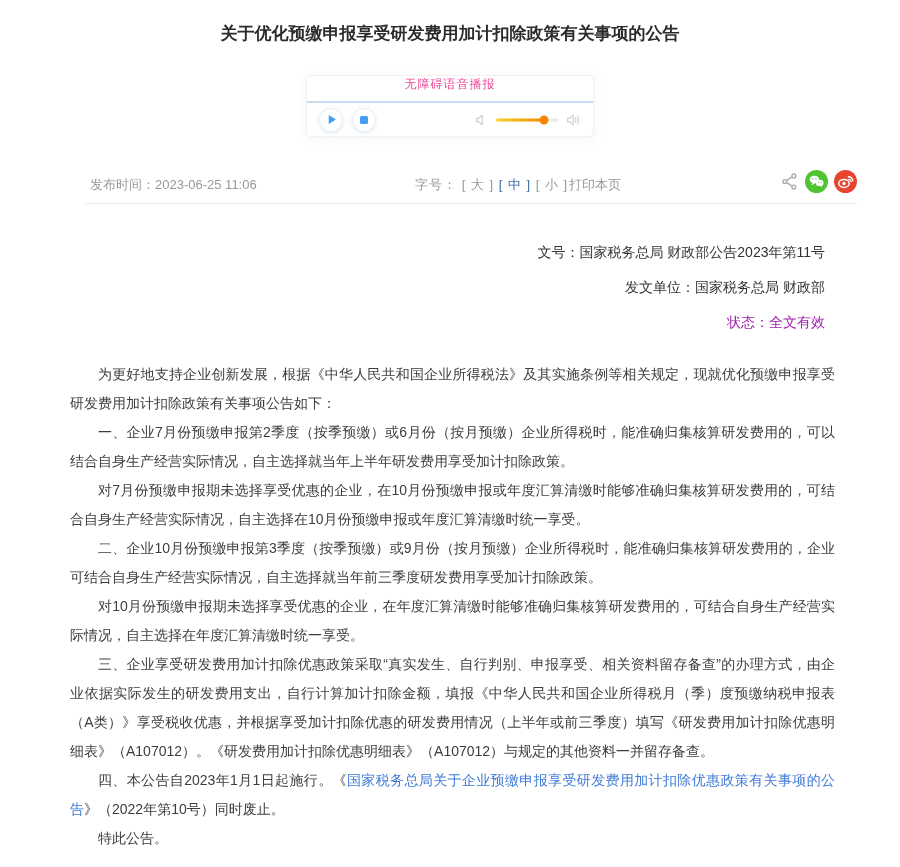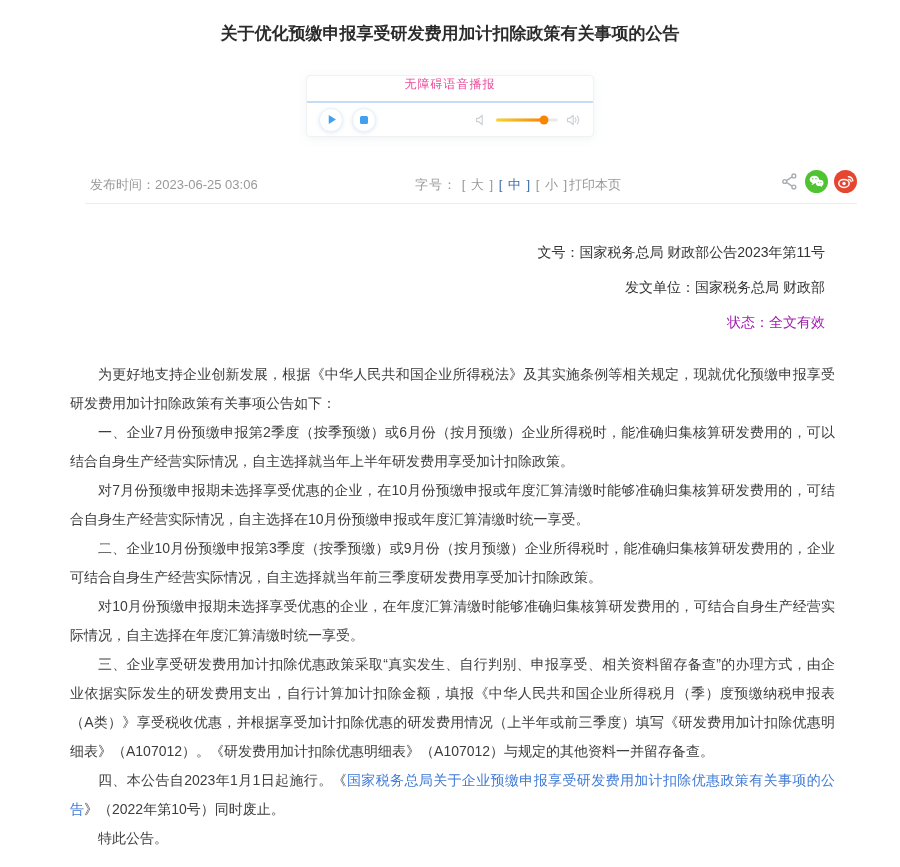--- a/index.html
+++ b/index.html
@@ -85,21 +85,21 @@
           <path d="M1.5 5.3 H3.8 L7.2 2.3 V11.7 L3.8 8.7 H1.5 Z"></path>
           <path d="M9.3 4.8 q1.6 2.2 0 4.4" stroke-linecap="round"></path>
           <path d="M11.3 3.2 q2.7 3.8 0 7.6" stroke-linecap="round"></path>
         </svg>
       </div>
     </div>
   </div>
 
   <div class="meta-row">
     <div class="publish">
-      <span>发布时间：</span><span>2023-06-25 03:06</span>
+      <span>发布时间：</span><span>2023-06-25 11:06</span>
     </div>
     <div class="fontsize">
       <span>字号：</span>
       <span class="fs-opt">[ 大 ]</span>
       <span class="fs-opt fs-active">[ 中 ]</span>
       <span class="fs-opt">[ 小 ]</span>
     </div>
     <div class="print">打印本页</div>
     <div class="share-group">
       <svg width="19" height="19" viewBox="0 0 24 24" fill="none" stroke="#a8adb3" stroke-width="1.8">

